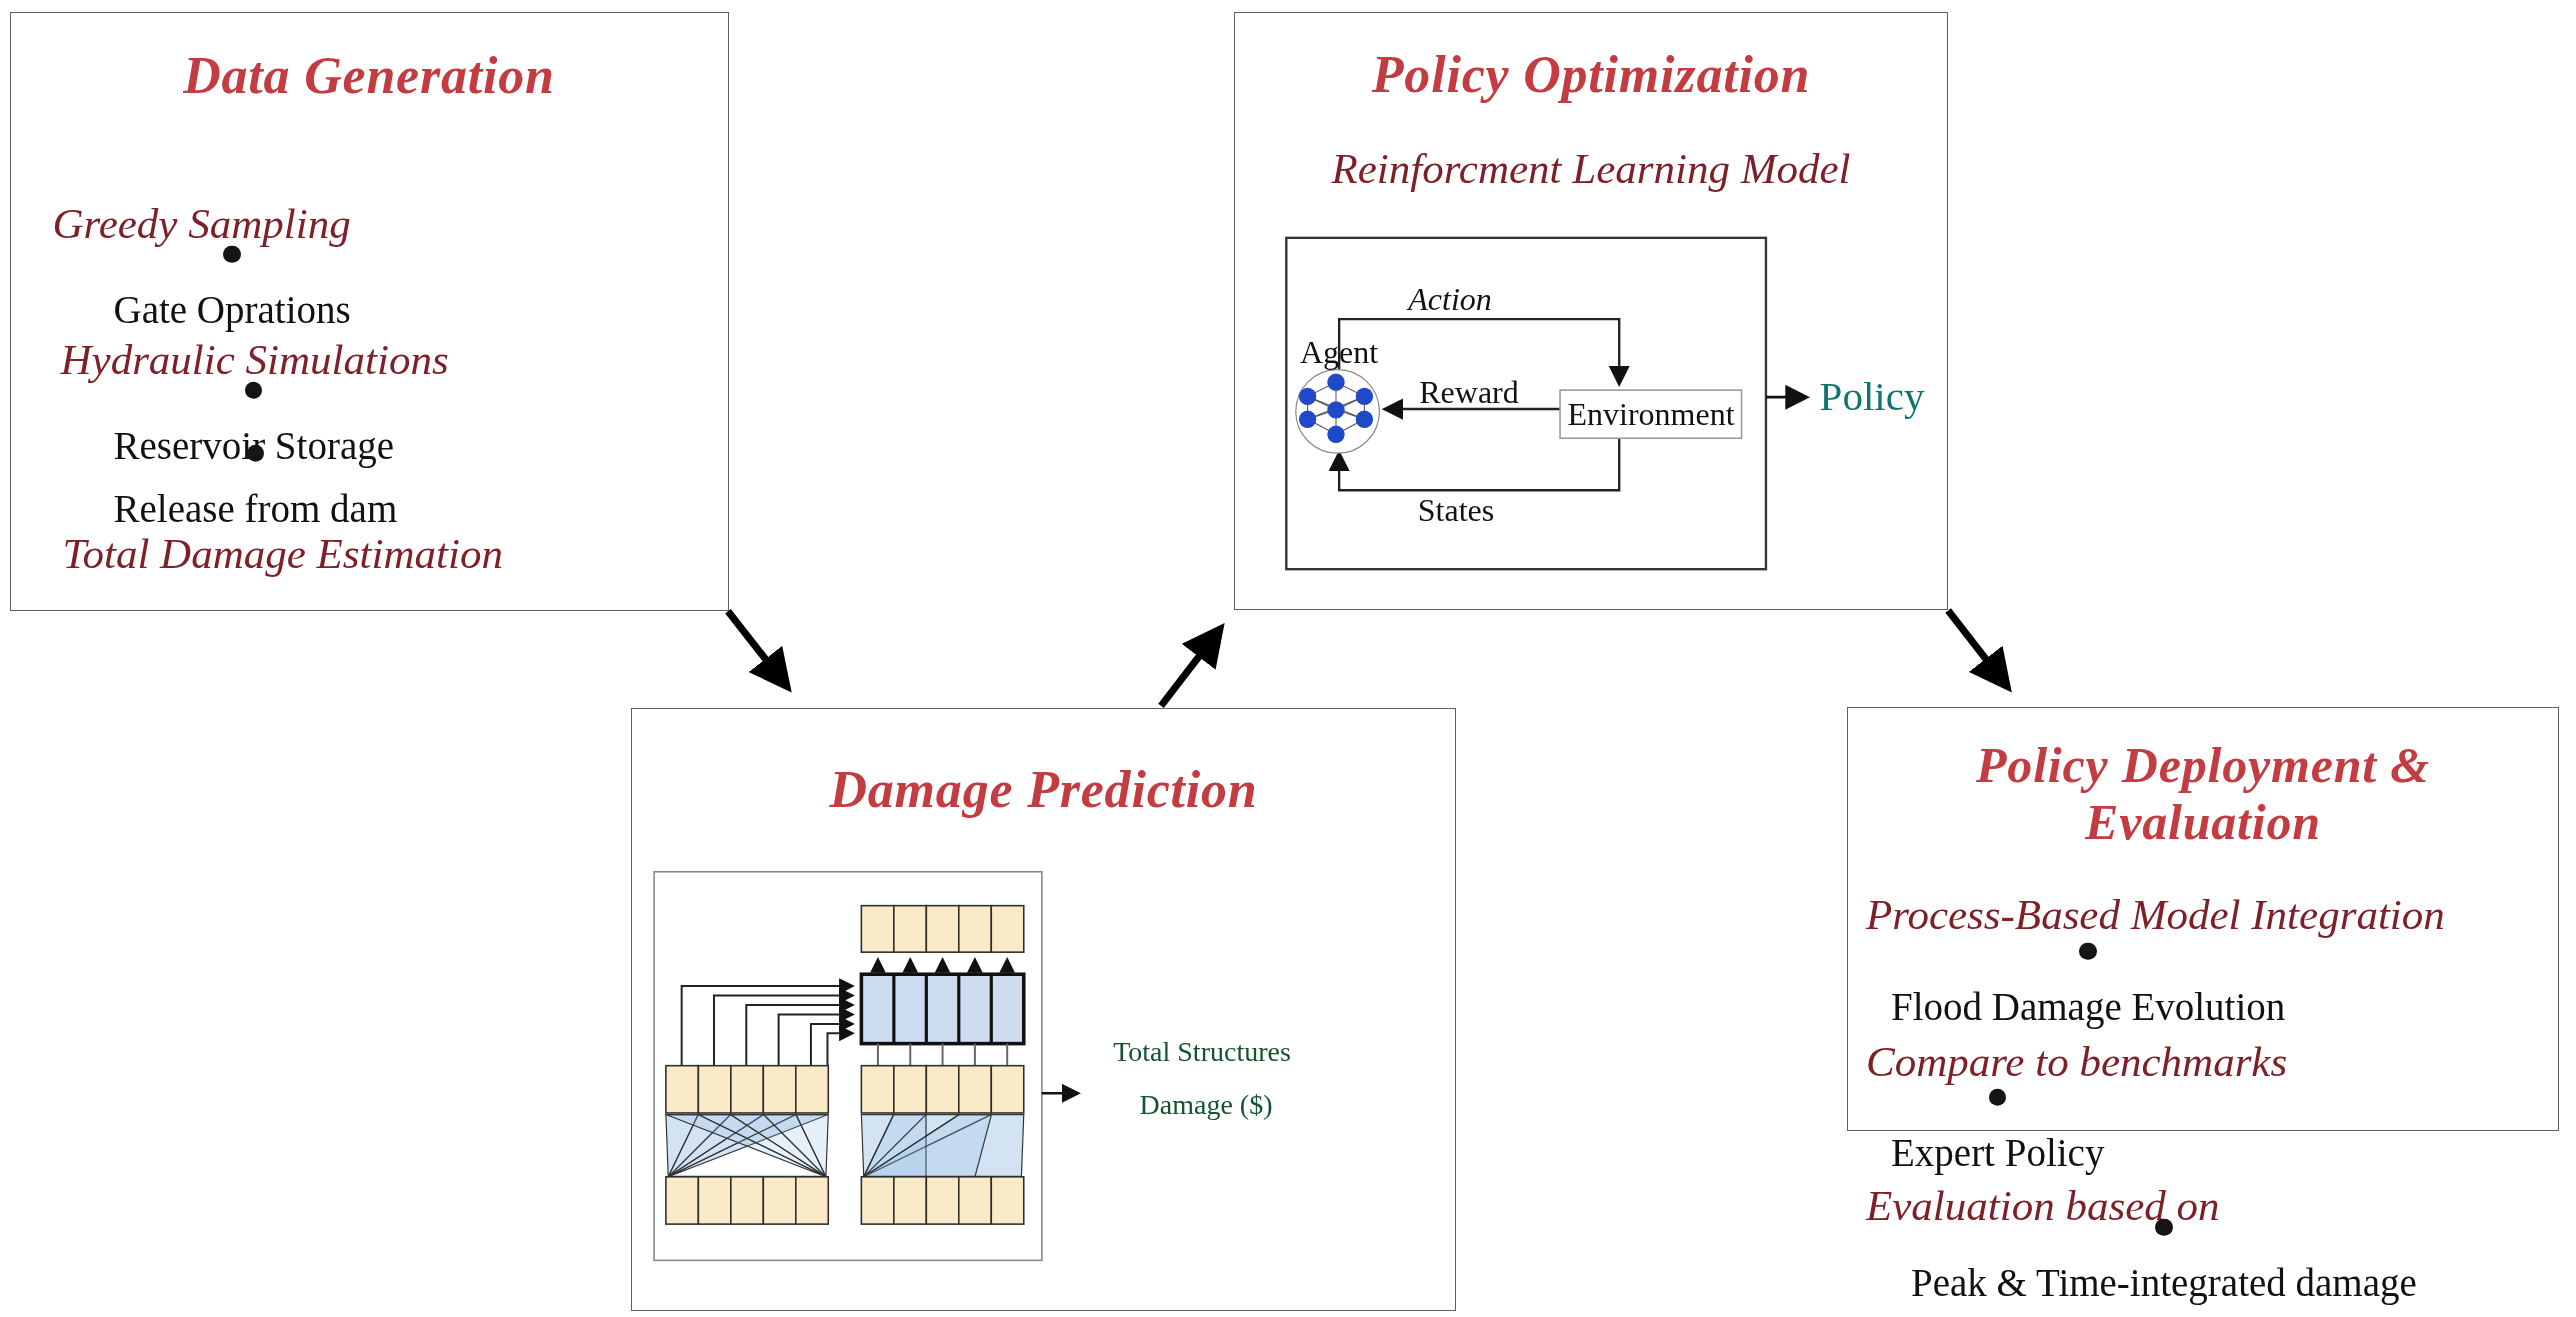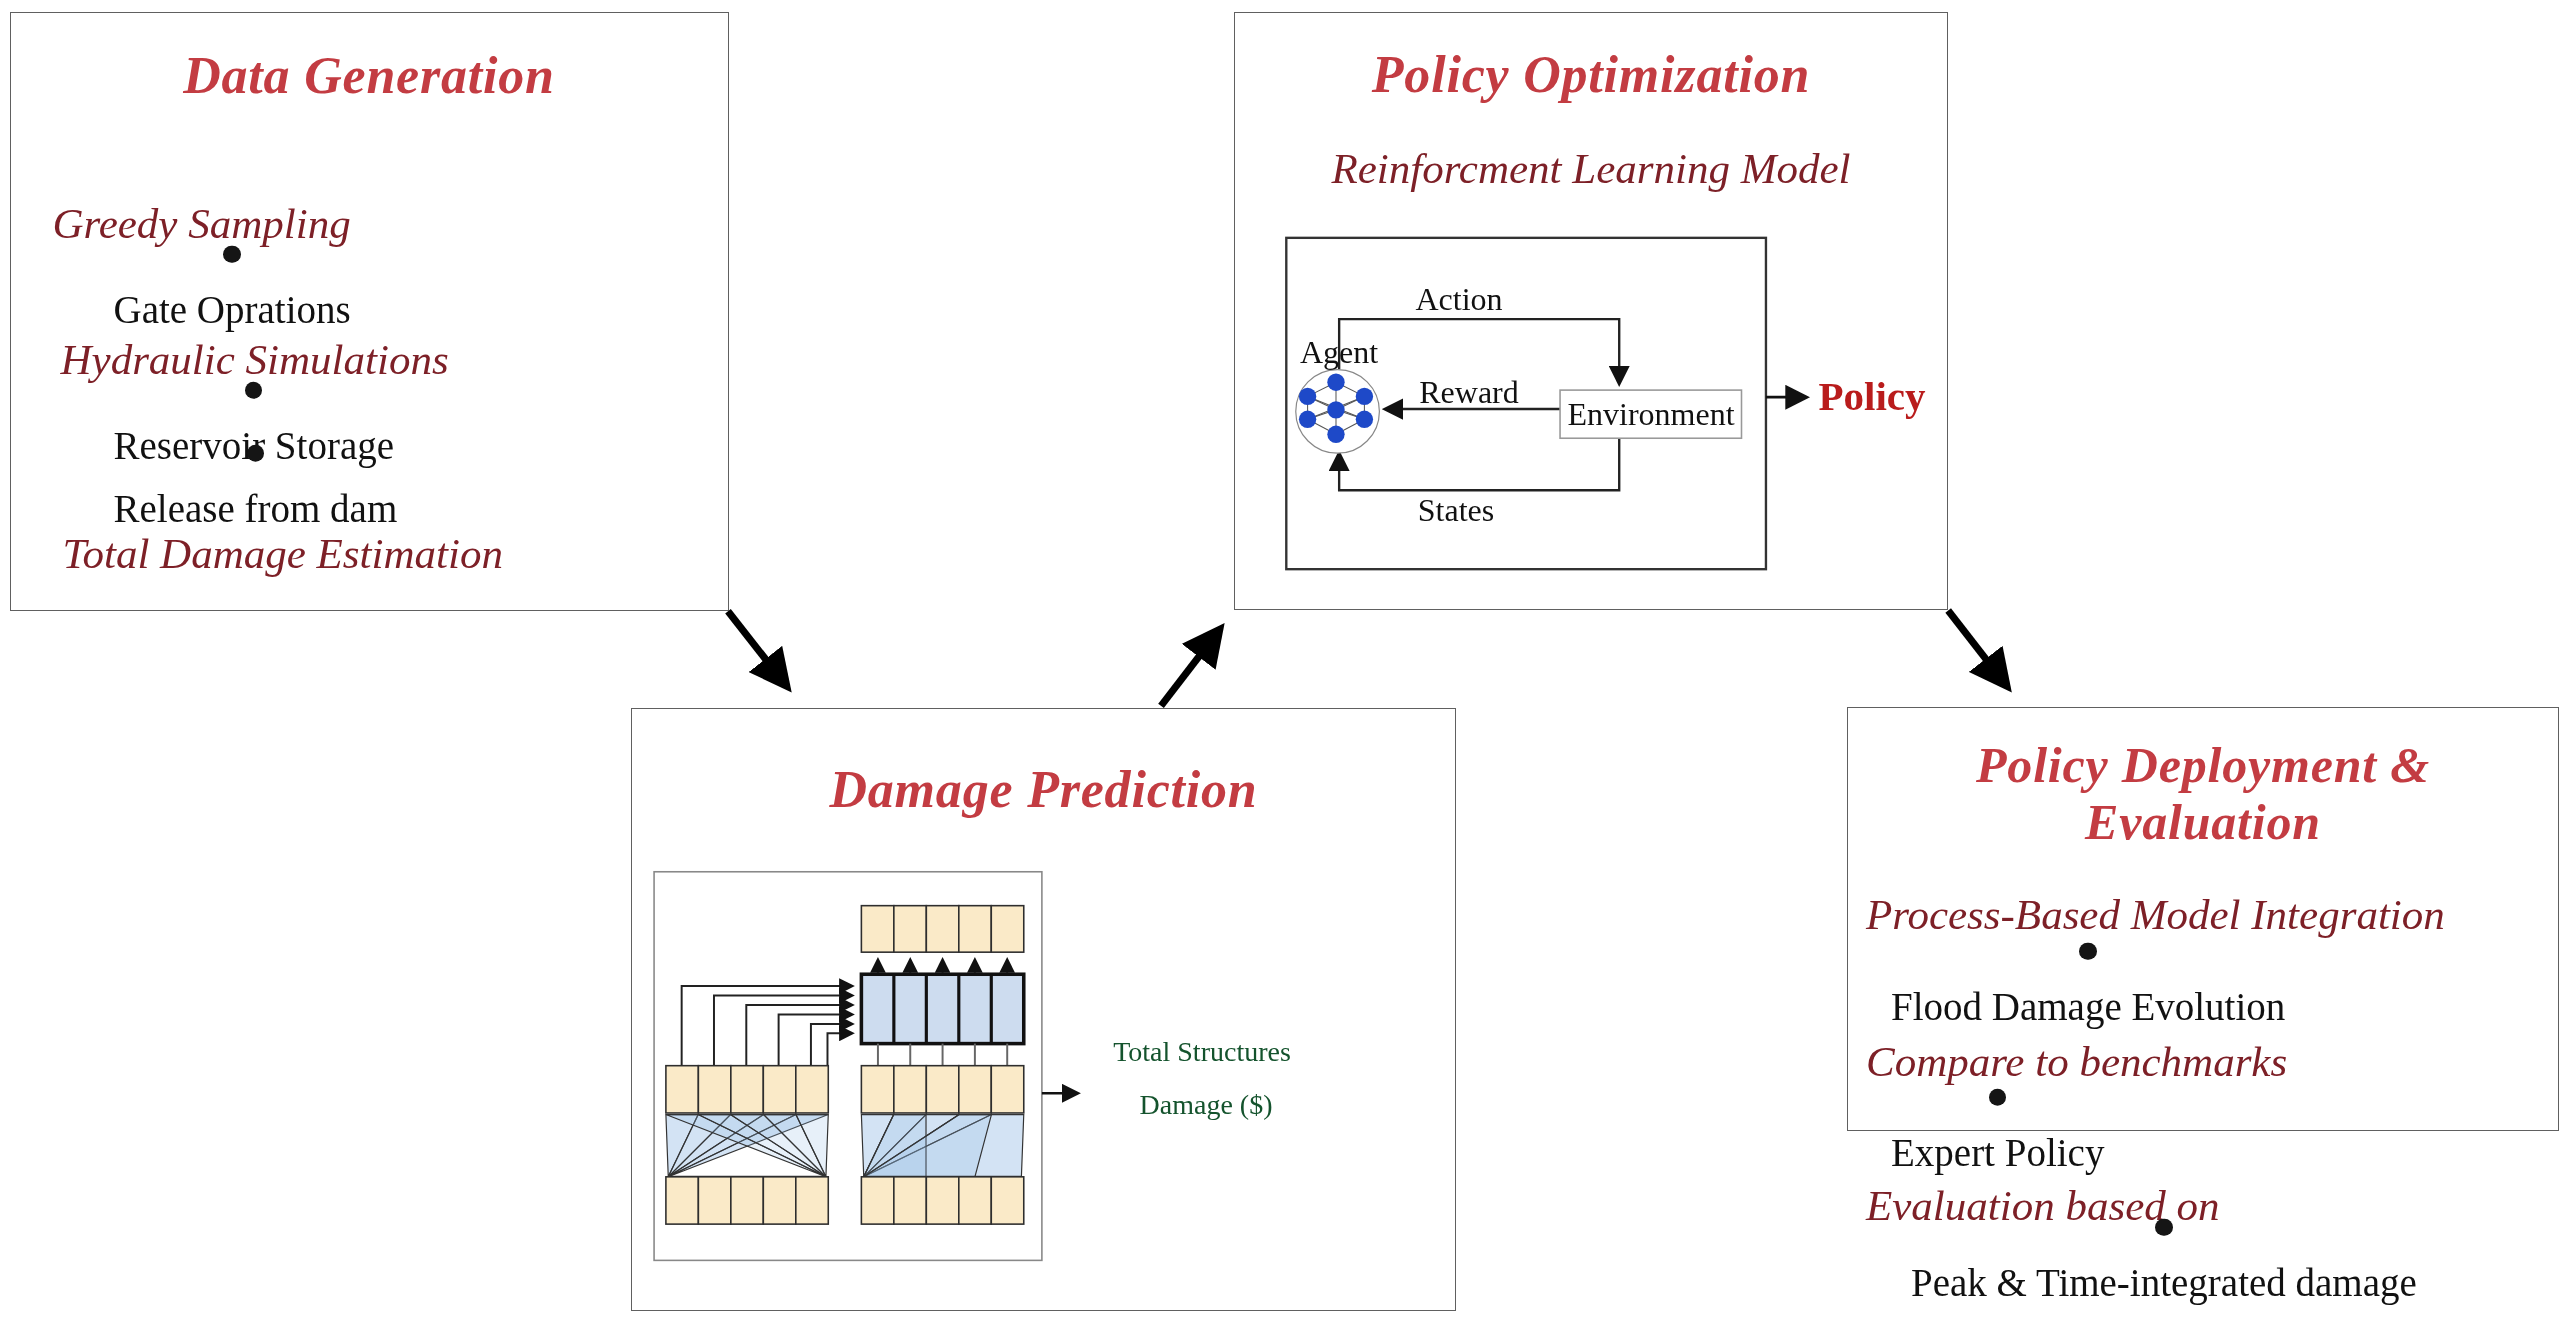--- a/index.html
+++ b/index.html
@@ -35,23 +35,22 @@
   }
   .dot{
     width:17.4px;height:17.4px;border-radius:50%;
     background:#151515;flex:0 0 auto;
   }
   .rl-label{
     font-size:32px;color:#111;
     transform:translate(-50%,-50%);
   }
   .policy-label{
-    font-size:41px;color:#b91c1c;
+    font-size:41px;color:#0f766e;
     transform:translate(-50%,-50%);
-    font-weight:bold;
   }
   .out-label{
     font-size:28px;color:#14532d;
     transform:translate(-50%,-50%);
   }
   svg{position:absolute;left:0;top:0;}
   #arrow-layer{pointer-events:none;z-index:6;}
 </style>
 </head>
 <body>
@@ -123,21 +122,21 @@
           <circle cx="164" cy="515" r="11"></circle>
           <circle cx="128" cy="534" r="11"></circle>
         </g>
       </g>
 
       <rect x="412" y="478" width="230" height="61" fill="#fff" stroke="#999" stroke-width="2"></rect>
 
       <line x1="673" y1="487" x2="722" y2="487" stroke="#111" stroke-width="3.5" marker-end="url(#rl-head)"></line>
     </svg>
 
-    <div class="abs rl-label" style="left:224px;top:286px;">Action</div>
+    <div class="abs rl-label" style="left:215px;top:286px;font-style:italic;">Action</div>
     <div class="abs rl-label" style="left:104px;top:339px;">Agent</div>
     <div class="abs rl-label" style="left:234px;top:379px;">Reward</div>
     <div class="abs rl-label" style="left:416px;top:401px;">Environment</div>
     <div class="abs rl-label" style="left:221px;top:497px;">States</div>
     <div class="abs policy-label" style="left:637px;top:383px;">Policy</div>
   </div>
 
   <div class="box" style="left:631px;top:708px;width:825px;height:603px;">
     <div class="abs title hcenter" style="top:80px;">Damage Prediction</div>
 

